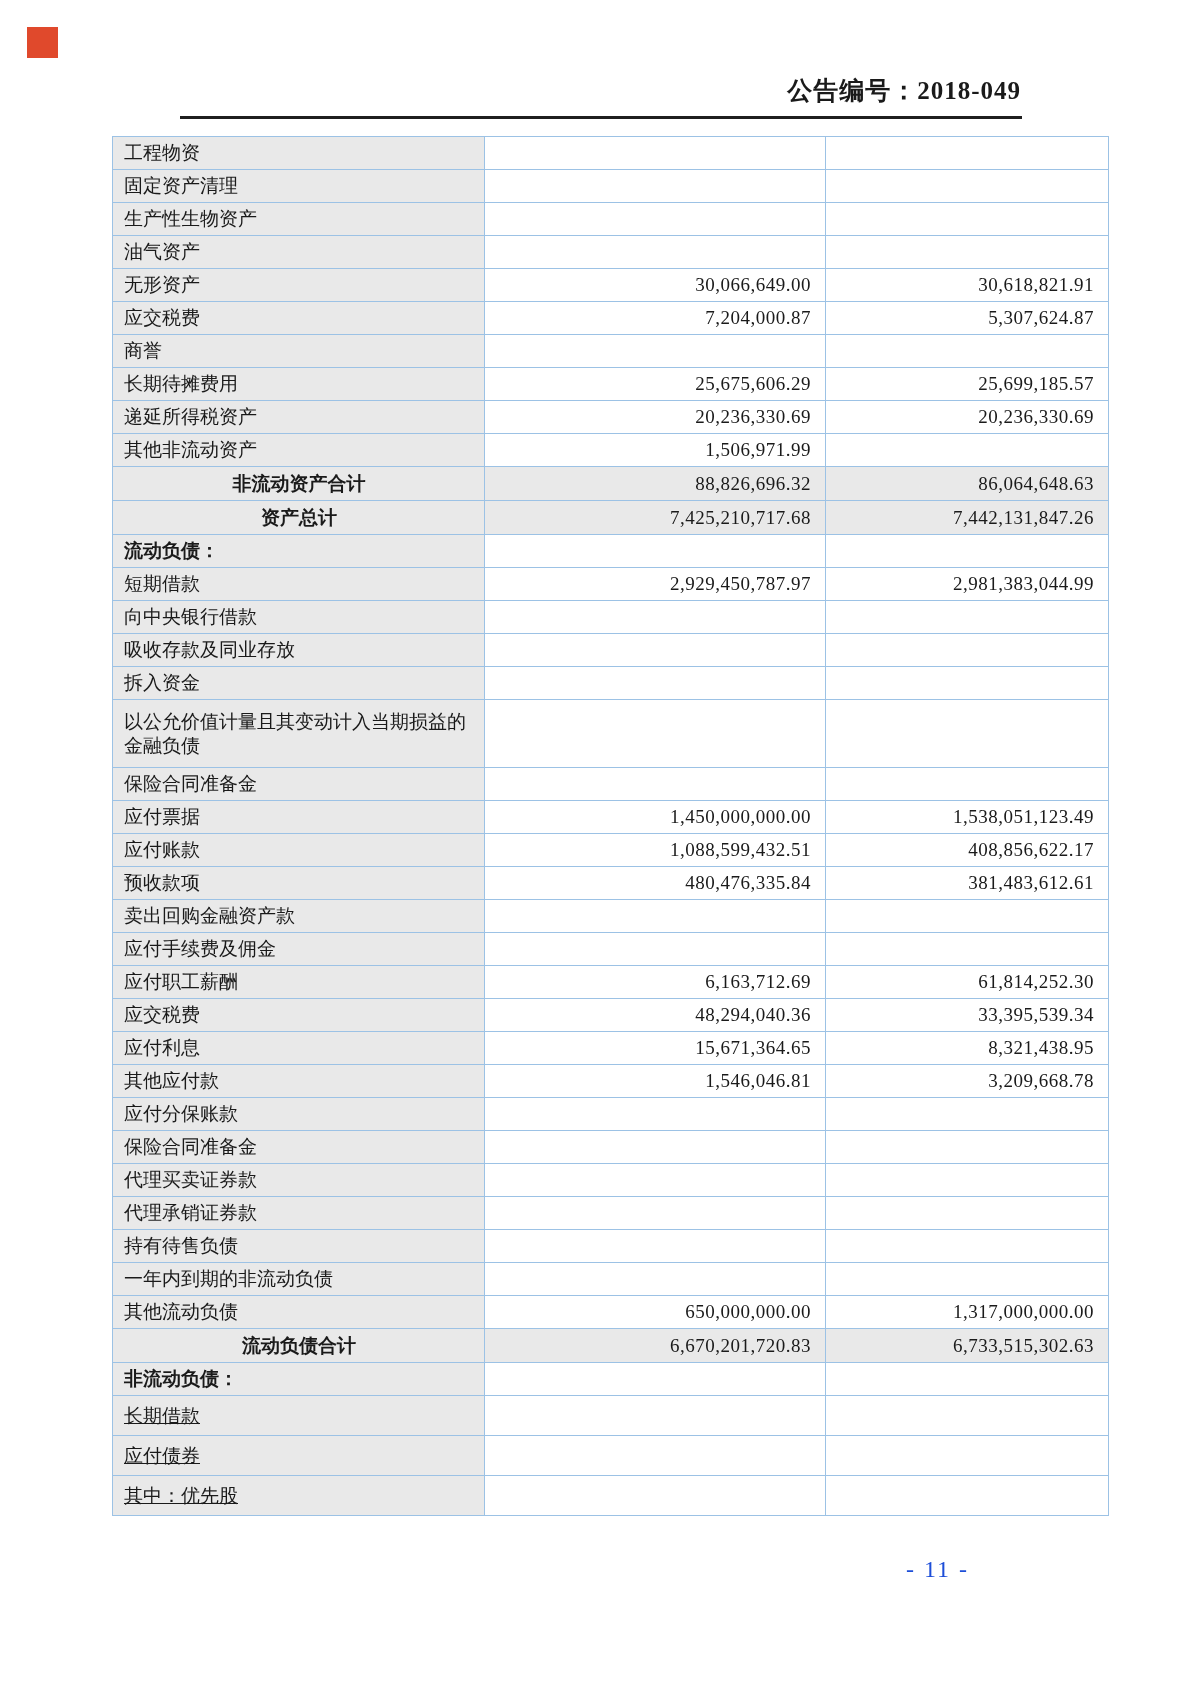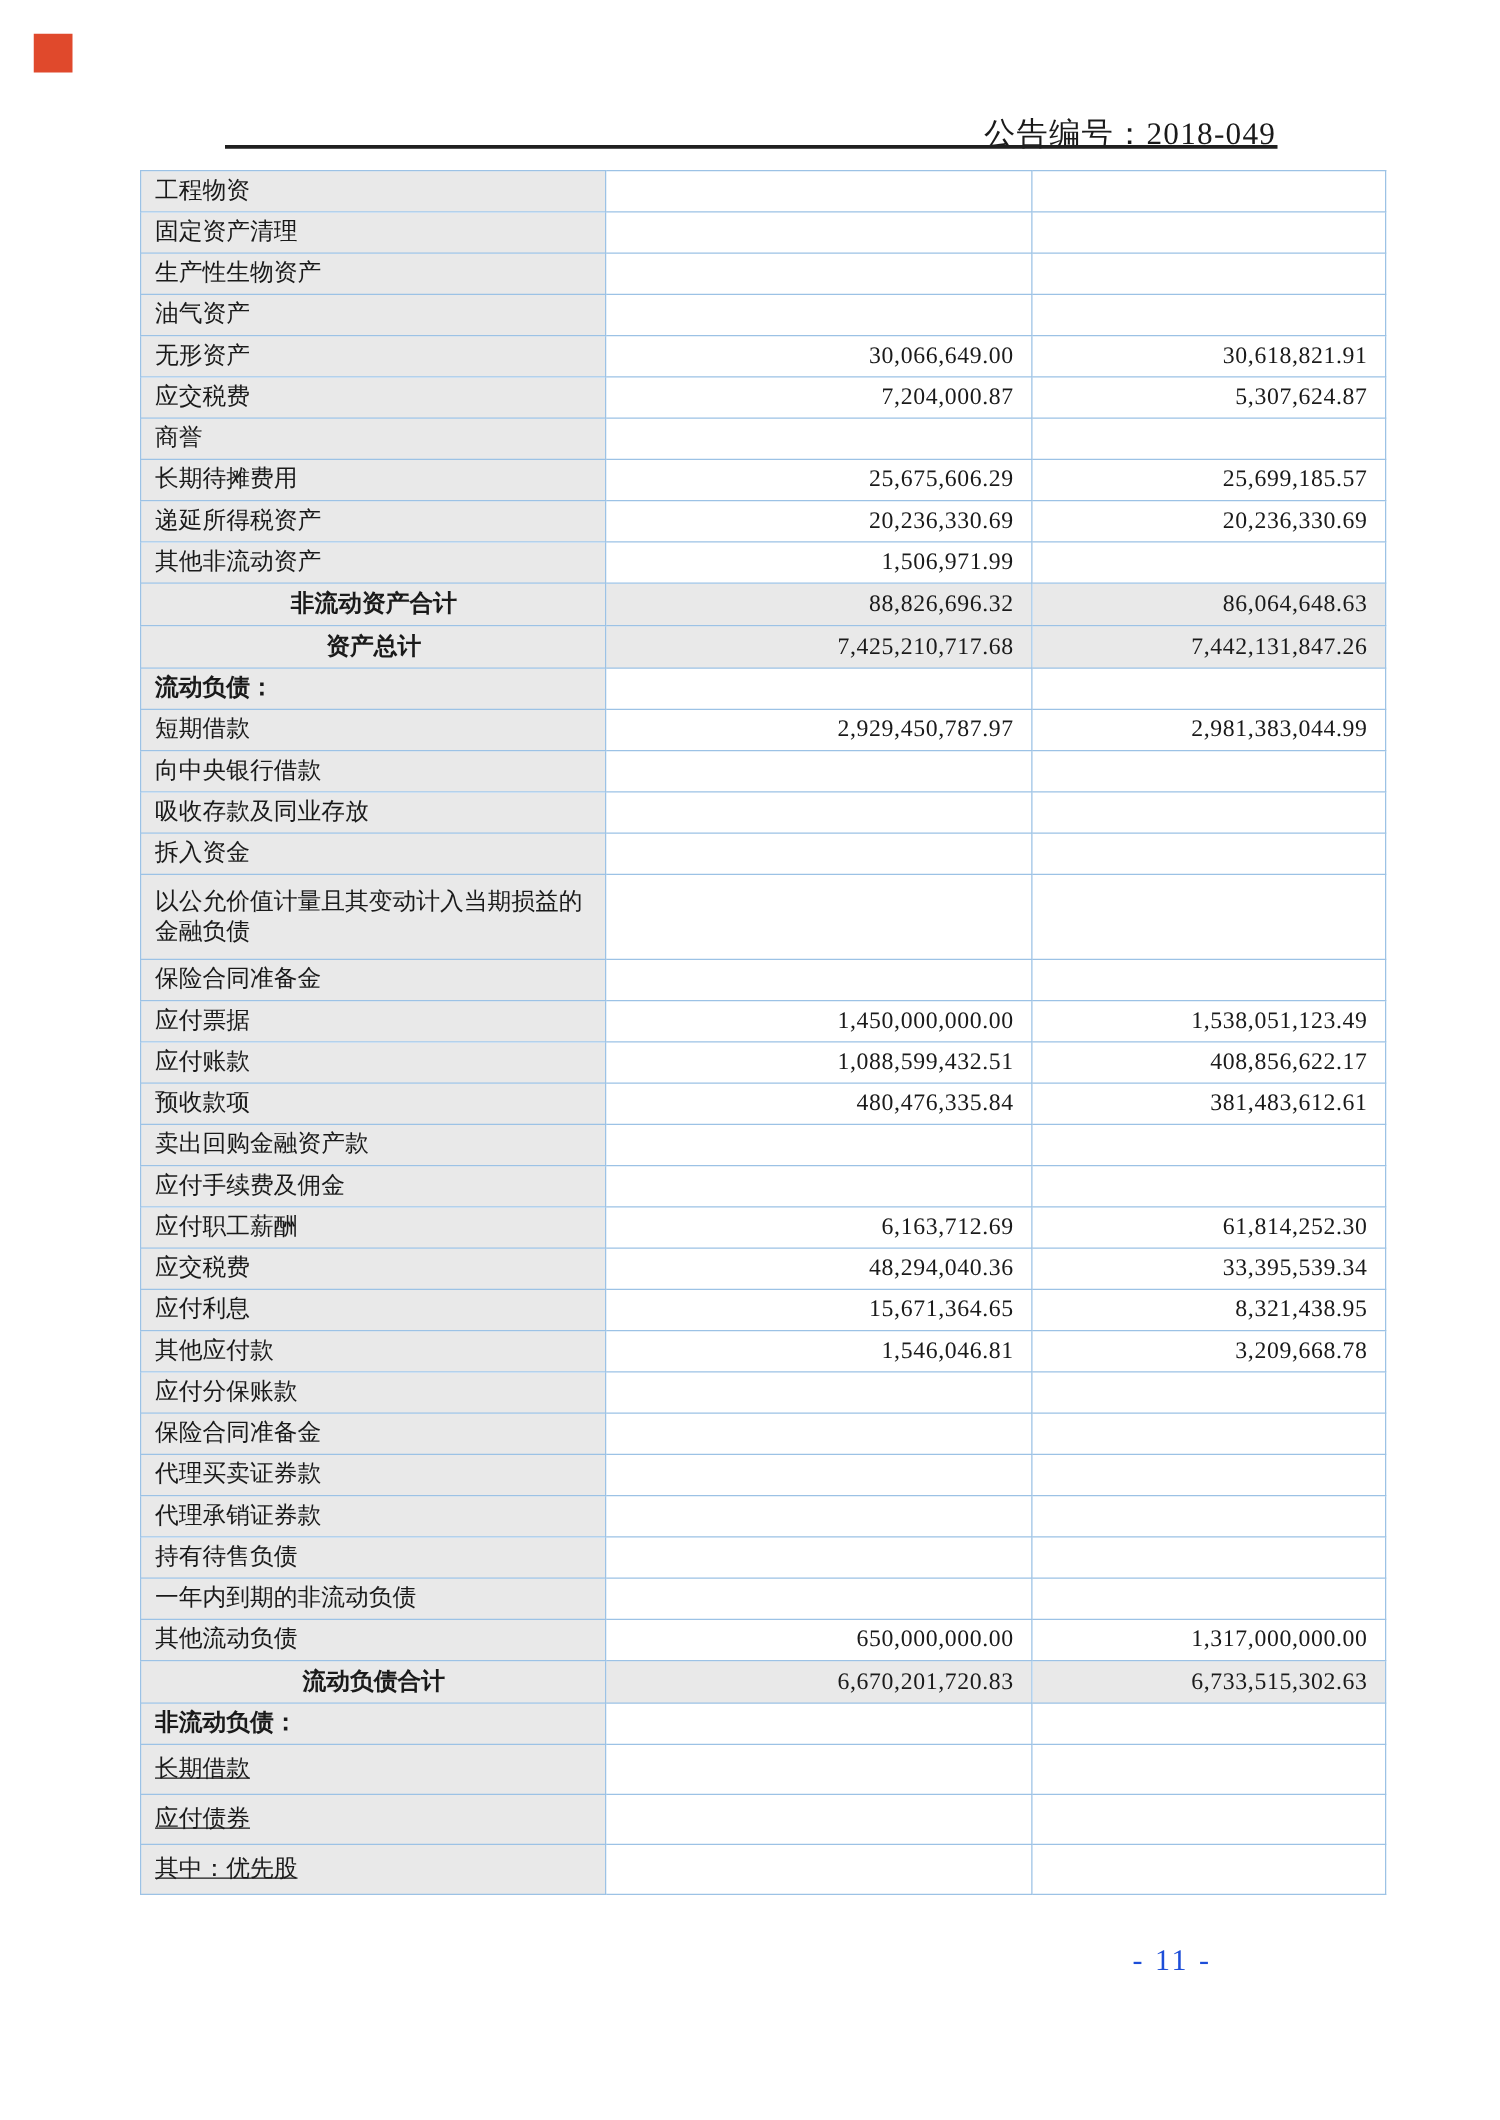--- a/index.html
+++ b/index.html
@@ -13,22 +13,22 @@
   html,body{margin:0;padding:0;}
   body{
     width:1200px;height:1696px;position:relative;background:#ffffff;
     font-family:"Liberation Serif","DejaVu Serif",serif;color:#1a1a1a;
   }
   .accent-square{
     position:absolute;left:27px;top:27px;width:31px;height:31px;
     background:var(--accent);
   }
   .doc-number{
-    position:absolute;top:90px;right:179px;
-    font-size:25px;font-weight:400;letter-spacing:1px;white-space:nowrap;
+    position:absolute;top:74px;right:179px;
+    font-size:25px;font-weight:700;letter-spacing:1px;white-space:nowrap;
   }
   .header-rule{
     position:absolute;left:180px;top:116px;width:842px;height:3px;
     background:var(--rule);
   }
   table.balance{
     position:absolute;left:112px;top:136px;width:996px;
     border-collapse:collapse;table-layout:fixed;
   }
   table.balance td{

